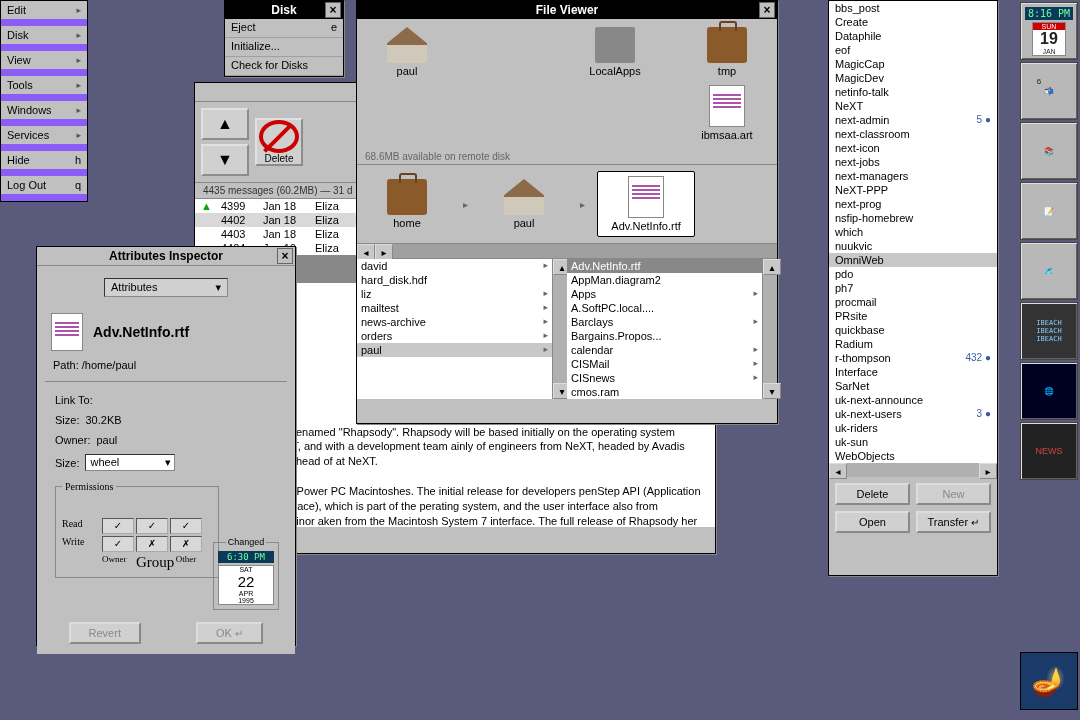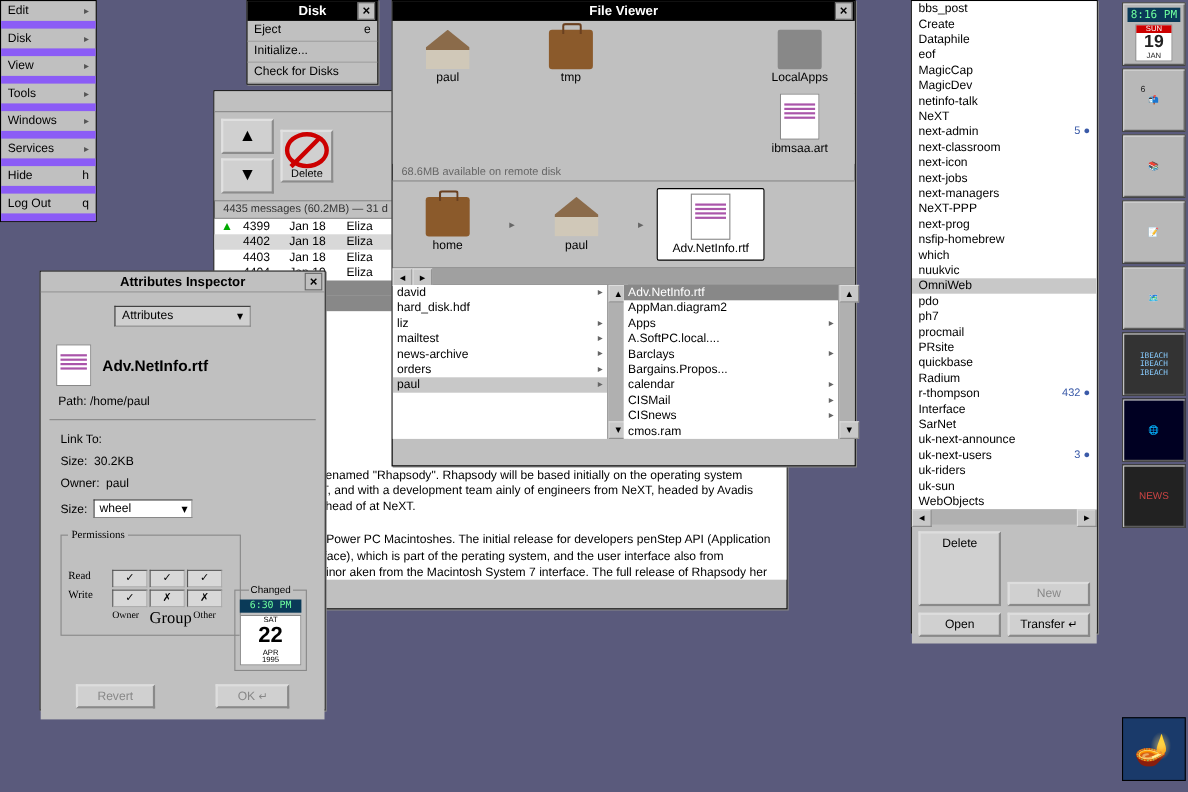--- a/index.html
+++ b/index.html
@@ -128,21 +128,21 @@
 .compute-box .ladder{width:34px;height:34px;margin:0 auto 2px;background:repeating-linear-gradient(#bbb,#bbb 2px,#d8d8d8 2px,#d8d8d8 6px);}
 .perm-box{border:1px solid #888;margin:6px 10px;padding:6px;position:relative;font-family:Liberation Serif, serif;}
 .perm-box legend{font-size:10px;padding:0 3px;}
 .perm-grid{display:grid;grid-template-columns:38px 32px 32px 32px;gap:2px;font-size:10px;margin-top:20px;}
 .perm-grid .cell{border:1px inset #aaa;text-align:center;background:#d8d8d8;height:14px;line-height:14px;}
 .changed-box{border:1px solid #888;position:absolute;right:14px;bottom:44px;width:56px;padding:4px;text-align:center;font-size:9px;}
 .cal-time{background:#0a3a58;color:#6fff9f;font-family:monospace;font-size:9px;padding:1px;}
 .cal-body{background:#fff;border:1px solid #888;margin-top:2px;}
 .btn-row{display:flex;gap:8px;justify-content:space-around;padding:8px;}
 .btn{border:2px outset #ddd;background:#d0d0d0;padding:3px 18px;font-size:11px;}
-.btn.dis{color:#888;margin-top:46px;}
+.btn.dis{color:#888;}
 
 .mbox-window{left:828px;top:0;width:168px;height:574px;z-index:5;}
 .mbox-list{background:#fff;height:462px;overflow:hidden;}
 .mbox-list .item{padding:1px 6px;font-size:11px;display:flex;justify-content:space-between;text-align:center;}
 .mbox-list .item.sel{background:#c8c8c8;}
 .mbox-scroll{height:14px;background:#b0b0b0;display:flex;}
 .name-row{display:flex;align-items:center;gap:4px;padding:4px;background:#c0c0c0;border-top:1px solid #888;}
 .name-row input{flex:1;border:1px inset #888;font-size:11px;padding:1px 3px;background:#fff;}
 .mbox-btns{display:grid;grid-template-columns:1fr 1fr;gap:6px;padding:6px;background:#c0c0c0;}
 .mbox-btns .btn{padding:3px 4px;text-align:center;}
@@ -279,27 +279,27 @@
 <div class="window file-viewer">
   <div class="titlebar">
     <span>File Viewer</span>
     <span class="close-box">×</span>
   </div>
   <div class="fv-icons">
     <div class="fv-icon">
         <div class="icon-box house-icon"></div>
         <span>paul</span>
       </div>
+    <div class="fv-icon" style="margin-left:auto">
+        <div class="icon-box folder-icon"></div>
+        <span>LocalApps</span>
+      </div>
     <div class="fv-icon">
         <div class="icon-box briefcase-icon"></div>
         <span>tmp</span>
-      </div>
-    <div class="fv-icon" style="margin-left:auto">
-        <div class="icon-box folder-icon"></div>
-        <span>LocalApps</span>
       </div>
   </div>
   <div class="fv-icons" style="justify-content:flex-end;padding-top:0;">
     <div class="fv-icon">
         <div class="doc-icon"></div>
         <span>ibmsaa.art</span>
       </div>
   </div>
   <div class="fv-status">68.6MB available on remote disk</div>
   <div class="fv-path">
@@ -460,21 +460,21 @@
           <div style="font-size:15px;text-align:right">Group</div>
           <div style="font-size:9px;text-align:center">Other</div>
       </div>
     </fieldset>
 
     <fieldset class="changed-box">
       <legend>Changed</legend>
       <div class="cal-time">6:30 PM</div>
       <div class="cal-body">
         <div style="font-size:7px">SAT</div>
-        <div style="font-size:20px;font-weight:bold">22</div>
+        <div style="font-size:15px;font-weight:normal">22</div>
         <div style="font-size:7px">APR</div>
         <div style="font-size:7px">1995</div>
       </div>
     </fieldset>
 
     <div class="btn-row" style="position:absolute;bottom:2px;left:0;right:0;">
       <div class="btn dis">Revert</div>
       <div class="btn dis"><span>OK</span> <span class="ret-icon">↵</span></div>
     </div>
   </div>

